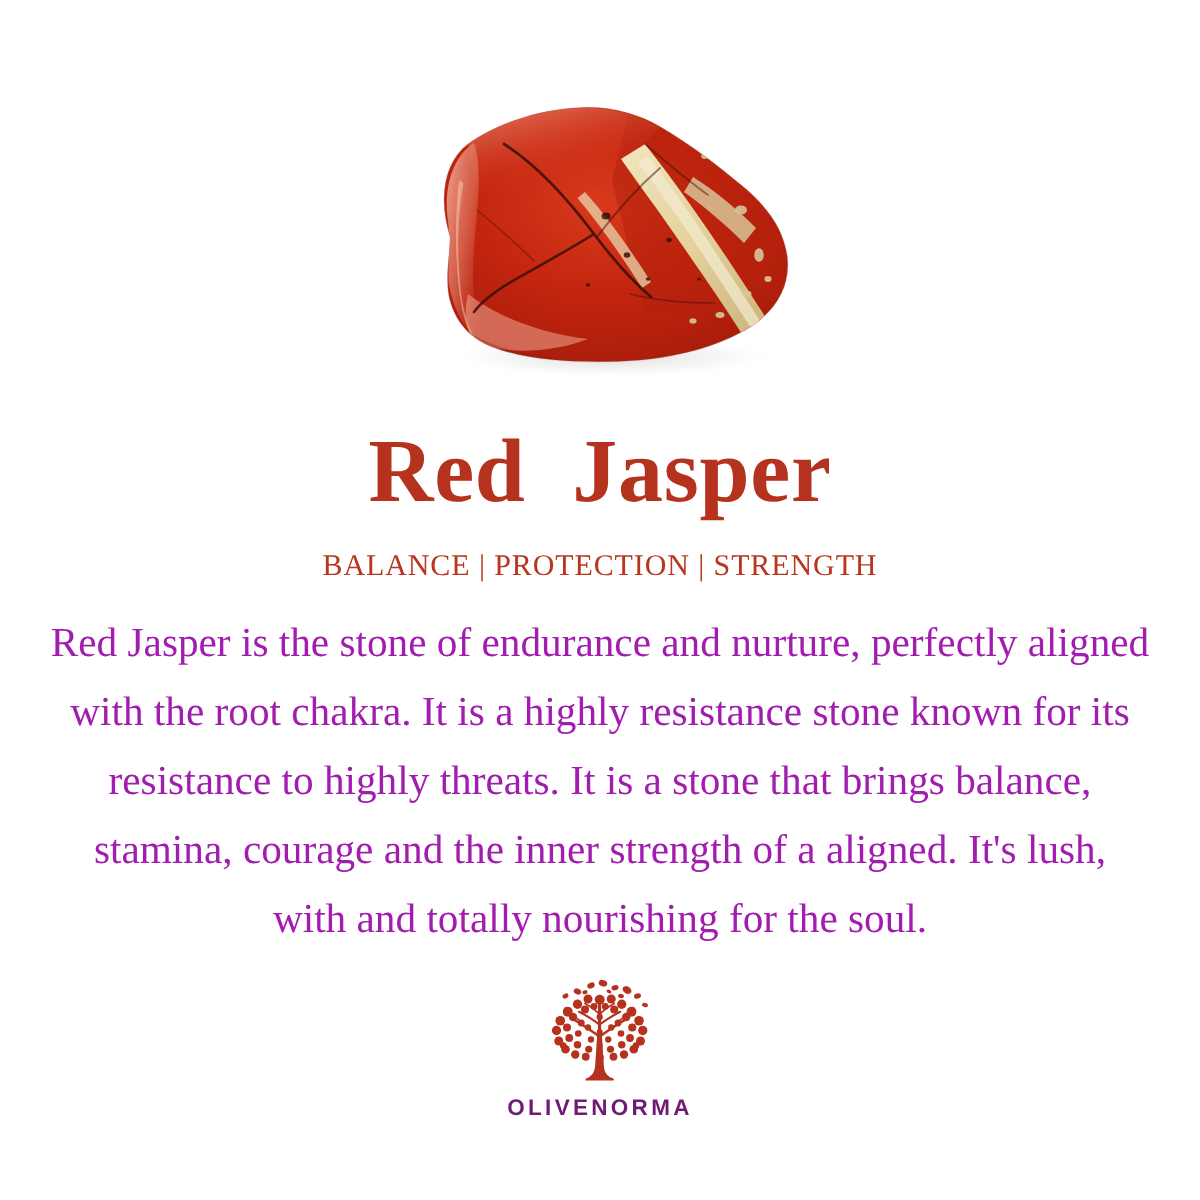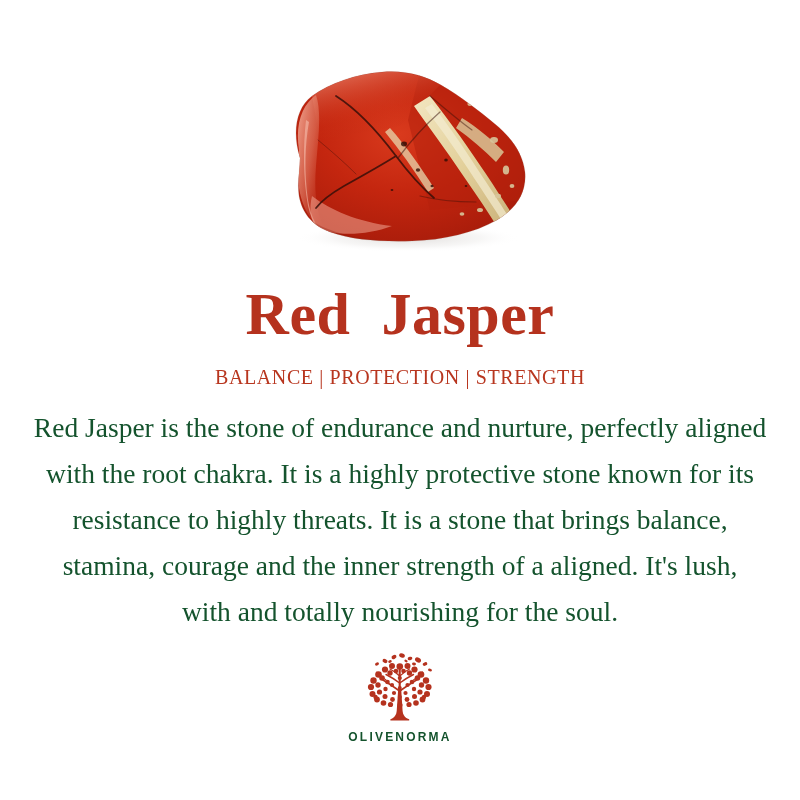--- a/index.html
+++ b/index.html
@@ -62,43 +62,43 @@
   }
 
   
   .body-text {
     width: 768px;
     margin: 16px 0 0 0;
     text-align: center;
     font-family: "Liberation Serif", serif;
     font-size: 27.5px;
     line-height: 46px;
-    color: #14532d;
+    color: #a21caf;
   }
   .body-line {
     display: block;
     white-space: nowrap;
   }
 
   
   .logo {
     margin-top: 16px;
     display: flex;
     flex-direction: column;
     align-items: center;
   }
   .logo-mark {
     display: block;
   }
   .logo-word {
     font-family: "Liberation Sans", sans-serif;
-    font-size: 12px;
+    font-size: 15px;
     font-weight: bold;
     letter-spacing: 2.2px;
-    color: #14532d;
+    color: #701a75;
     margin-top: 1px;
   }
 </style>
 </head>
 <body>
 
 <div class="card">
 
   <div class="stone-wrap">
     <svg class="stone-svg" width="800" height="268" viewBox="0 0 800 268">
@@ -226,21 +226,21 @@
                C297,182 300,170 300,158 Z" fill="none" stroke="#a8998f" stroke-width="0.7" opacity="0.28"></path>
     </svg>
   </div>
 
   <div class="title">Red  Jasper</div>
 
   <div class="subtitle">BALANCE | PROTECTION | STRENGTH</div>
 
   <div class="body-text">
     <span class="body-line">Red Jasper is the stone of endurance and nurture, perfectly aligned</span>
-    <span class="body-line">with the root chakra. It is a highly protective stone known for its</span>
+    <span class="body-line">with the root chakra. It is a highly resistance stone known for its</span>
     <span class="body-line">resistance to highly threats. It is a stone that brings balance,</span>
     <span class="body-line">stamina, courage and the inner strength of a aligned. It's lush,</span>
     <span class="body-line">with and totally nourishing for the soul.</span>
   </div>
 
   <div class="logo">
     <svg class="logo-mark" width="92" height="78" viewBox="0 0 92 78">
       <g fill="#b5321e">
 
         <path d="M44.2,38 L47.2,38 L48.6,60 C48.9,63.5 50.4,65.6 52.6,67.2

